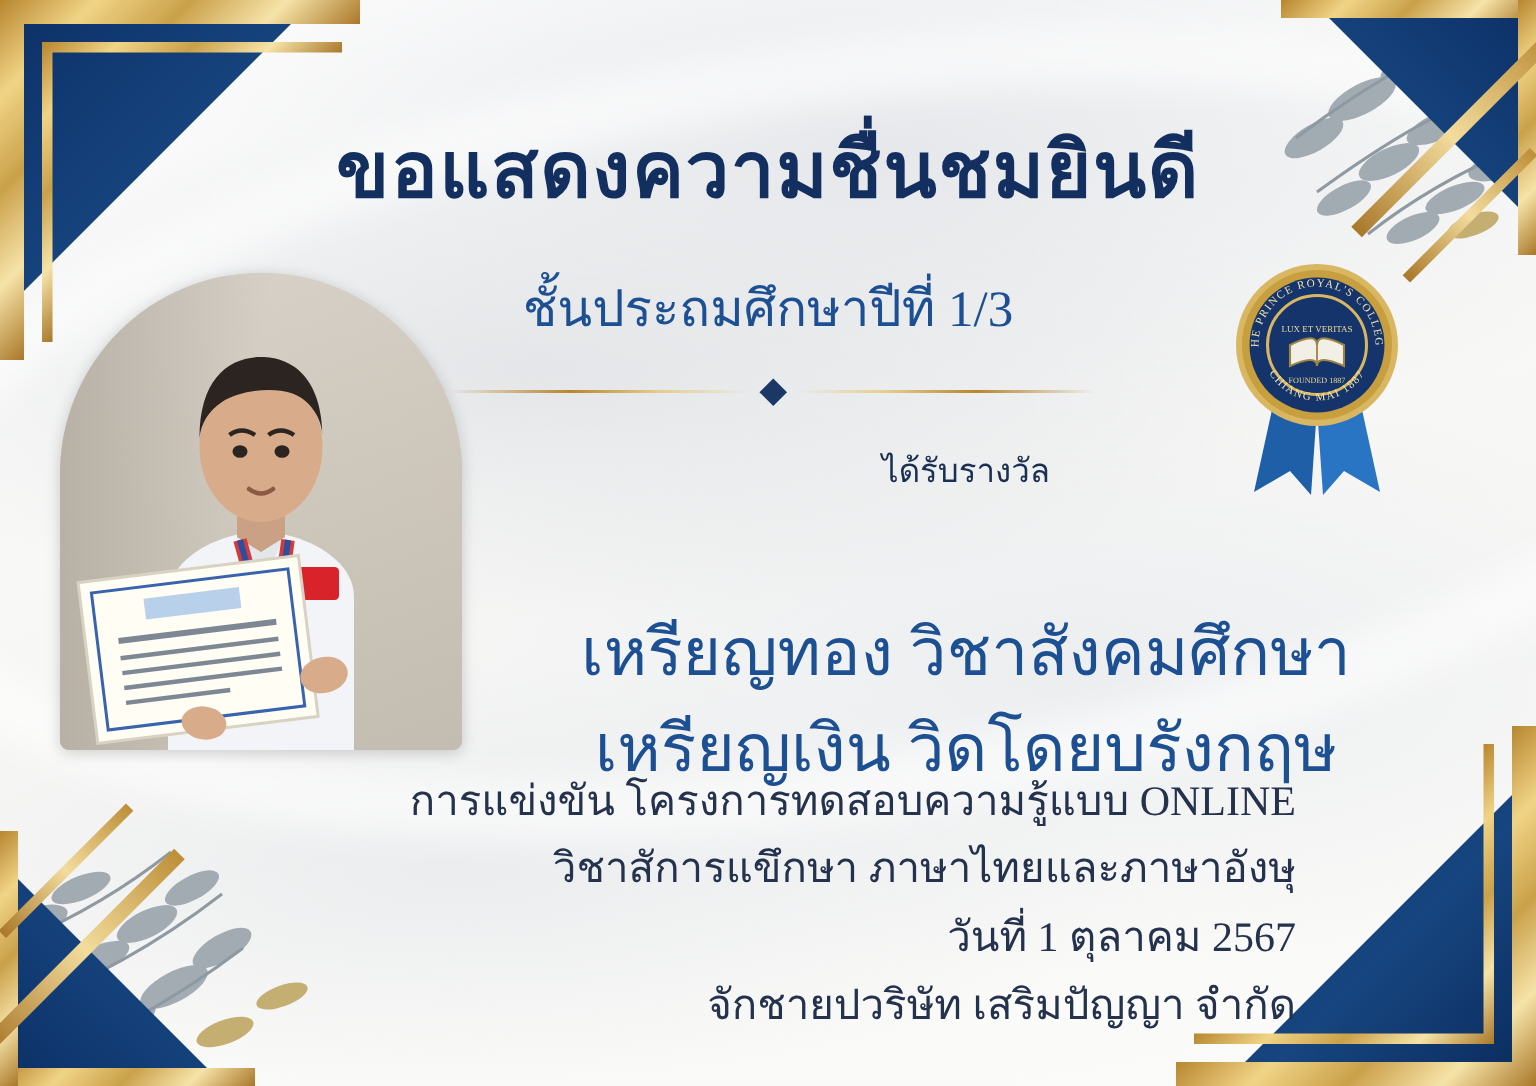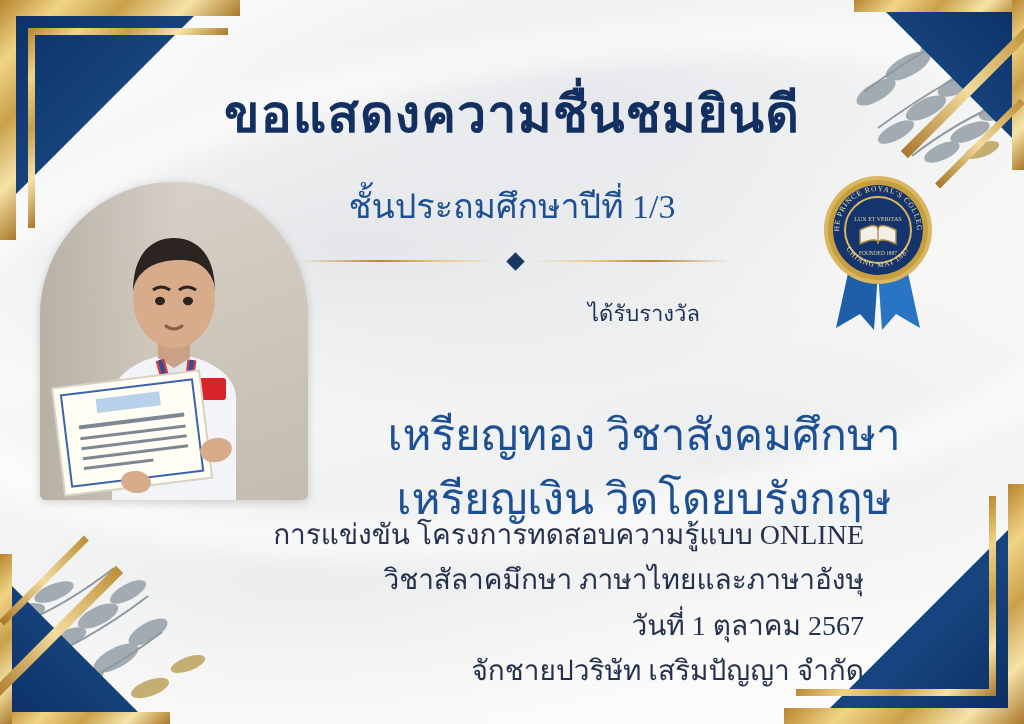--- a/index.html
+++ b/index.html
@@ -384,18 +384,18 @@
 
   <div class="awarded">ได้รับรางวัล</div>
 
   <div class="awards">
     <div>เหรียญทอง วิชาสังคมศึกษา</div>
     <div>เหรียญเงิน วิดโดยบรังกฤษ</div>
   </div>
 
   <div class="footer">
     <div>การแข่งขัน โครงการทดสอบความรู้แบบ ONLINE</div>
-    <div>วิชาสัลาคมึกษา ภาษาไทยและภาษาอังษุ</div>
+    <div>วิชาสัการแขึกษา ภาษาไทยและภาษาอังษุ</div>
     <div>วันที่ 1 ตุลาคม 2567</div>
     <div>จักชายปวริษัท เสริมปัญญา จำกัด</div>
   </div>
 
 </div>
 
 </body></html>

